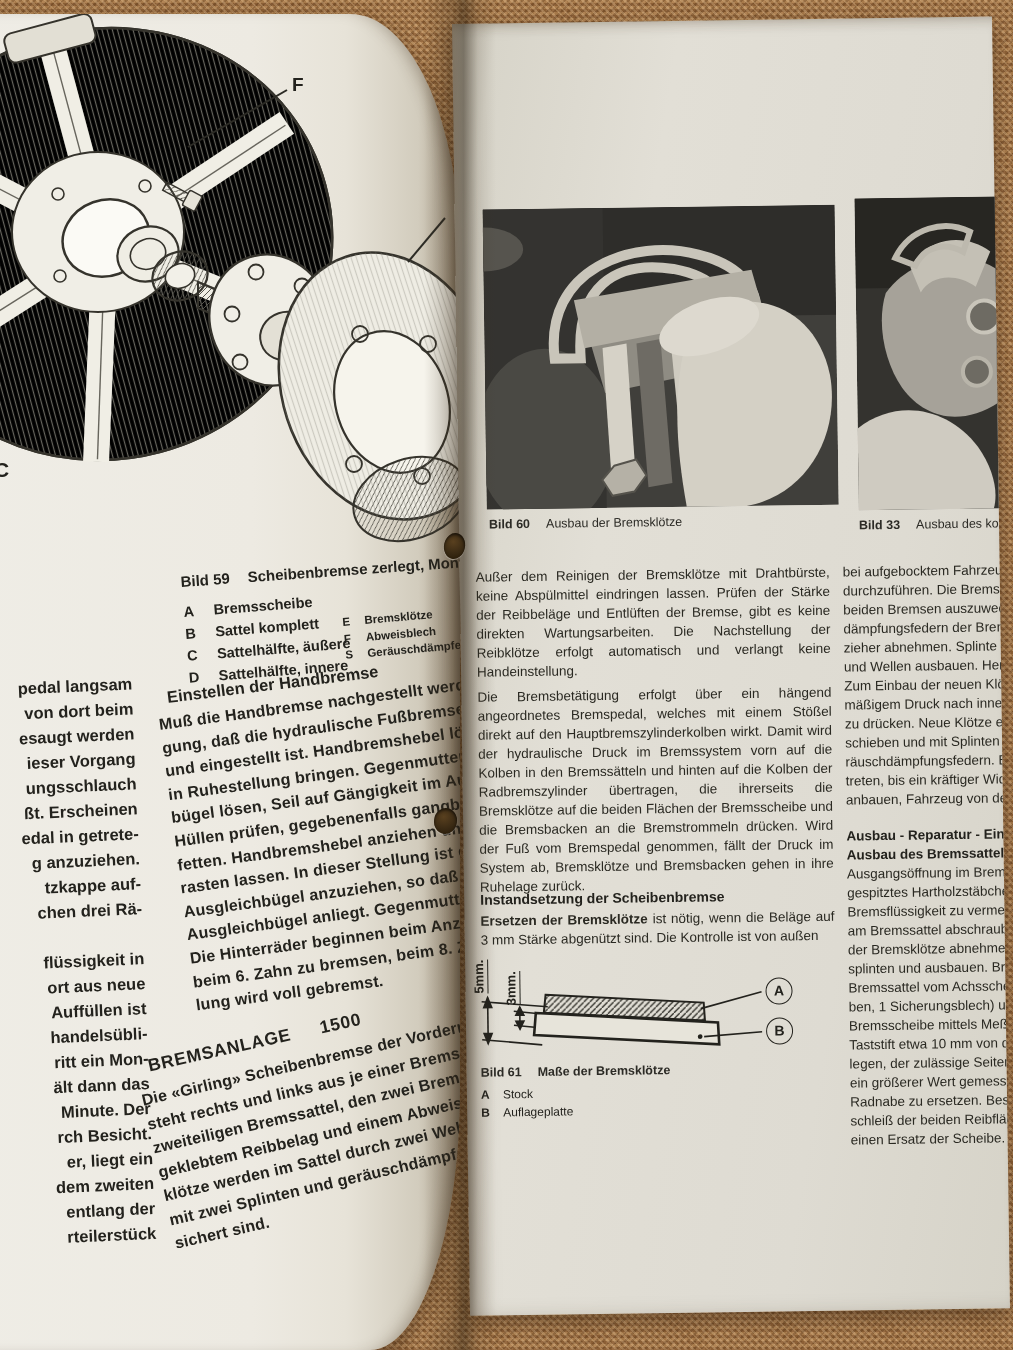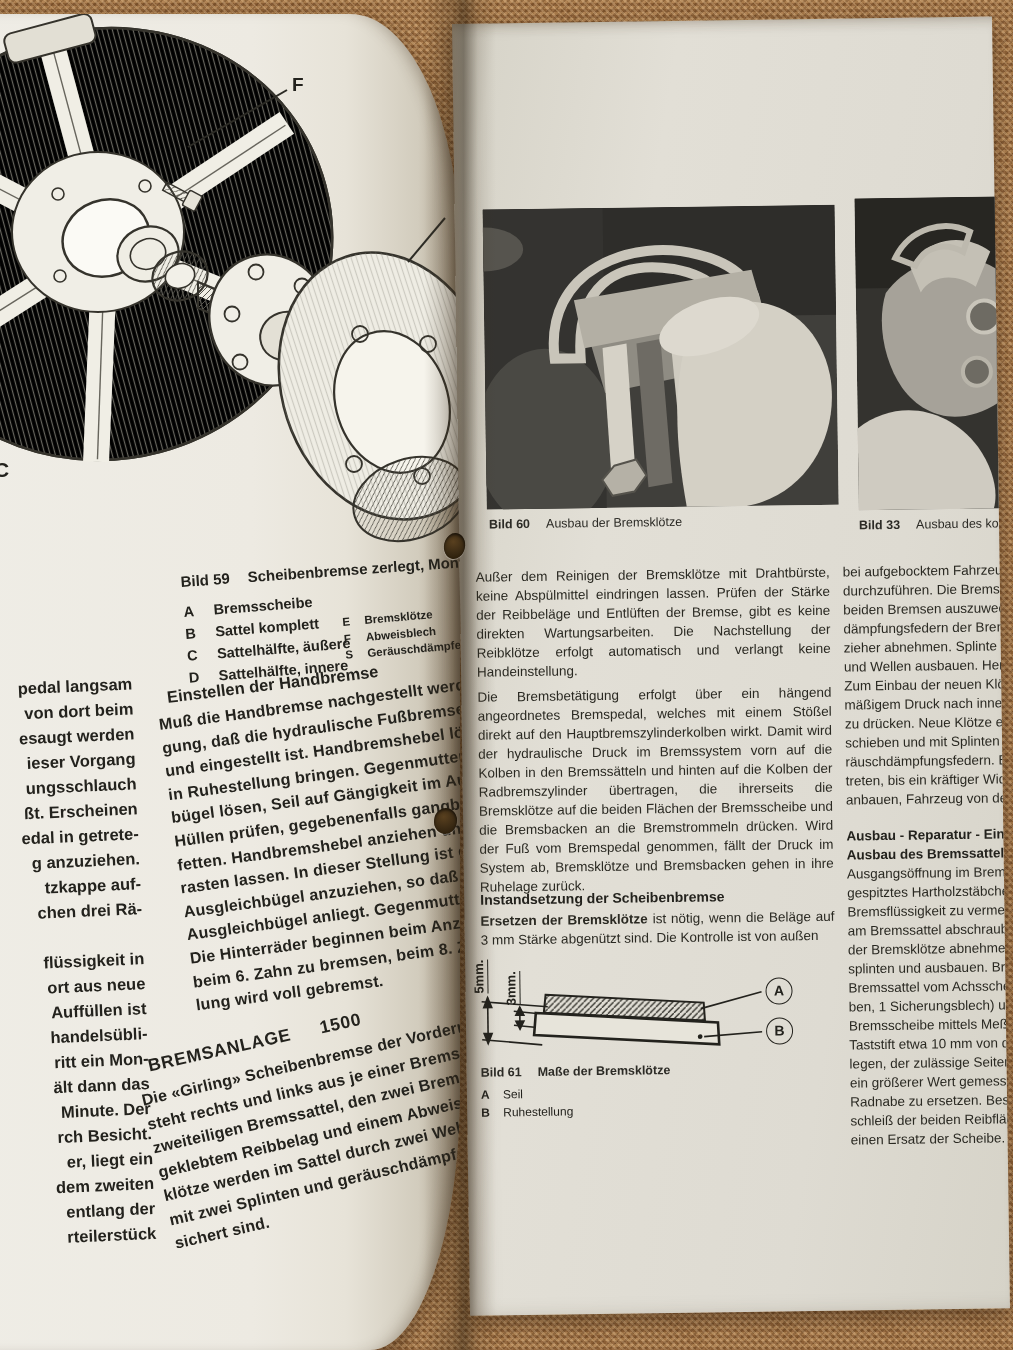--- a/index.html
+++ b/index.html
@@ -322,25 +322,25 @@
   <span class="abs circ" style="left:300px;top:958px">A</span>
   <span class="abs circ" style="left:300px;top:998px">B</span>
   <div class="abs photo-cap" style="left:14px;top:1042px">
     <span class="no">Bild 61</span>
     <span style="font-weight:bold">Maße der Bremsklötze</span>
   </div>
   <div class="abs fig-legend" style="left:14px;top:1064px">
 
   <div class="legend-row">
       <span class="k">A</span>
-      <span class="v" style="font-weight:normal">Seil</span>
+      <span class="v" style="font-weight:normal">Stock</span>
     </div>
       <div class="legend-row">
       <span class="k">B</span>
-      <span class="v" style="font-weight:normal">Ruhestellung</span>
+      <span class="v" style="font-weight:normal">Auflageplatte</span>
     </div>
     </div>
 
   <div class="abs" style="left:383px;top:546px;width:200px">
 
   <div class="rcol-line">bei aufgebocktem Fahrzeug u</div>
       <div class="rcol-line">durchzuführen. Die Bremskl</div>
       <div class="rcol-line">beiden Bremsen auszuwechs</div>
       <div class="rcol-line">dämpfungsfedern der Brems</div>
       <div class="rcol-line">zieher abnehmen. Splinte aus</div>

